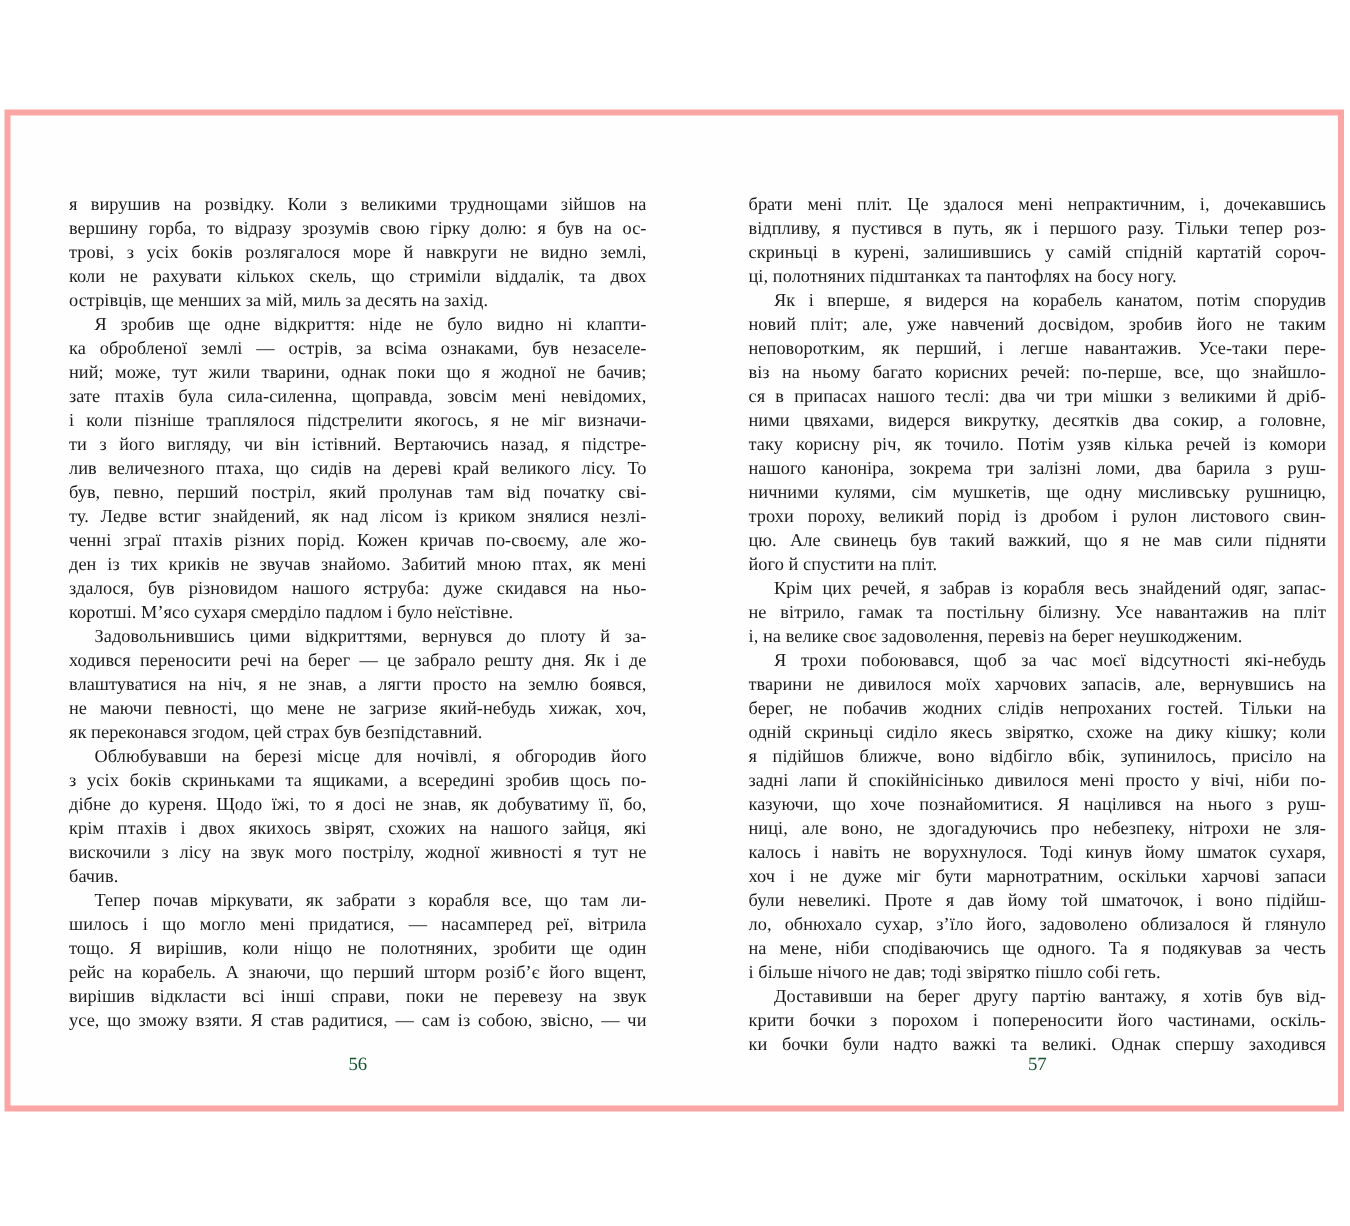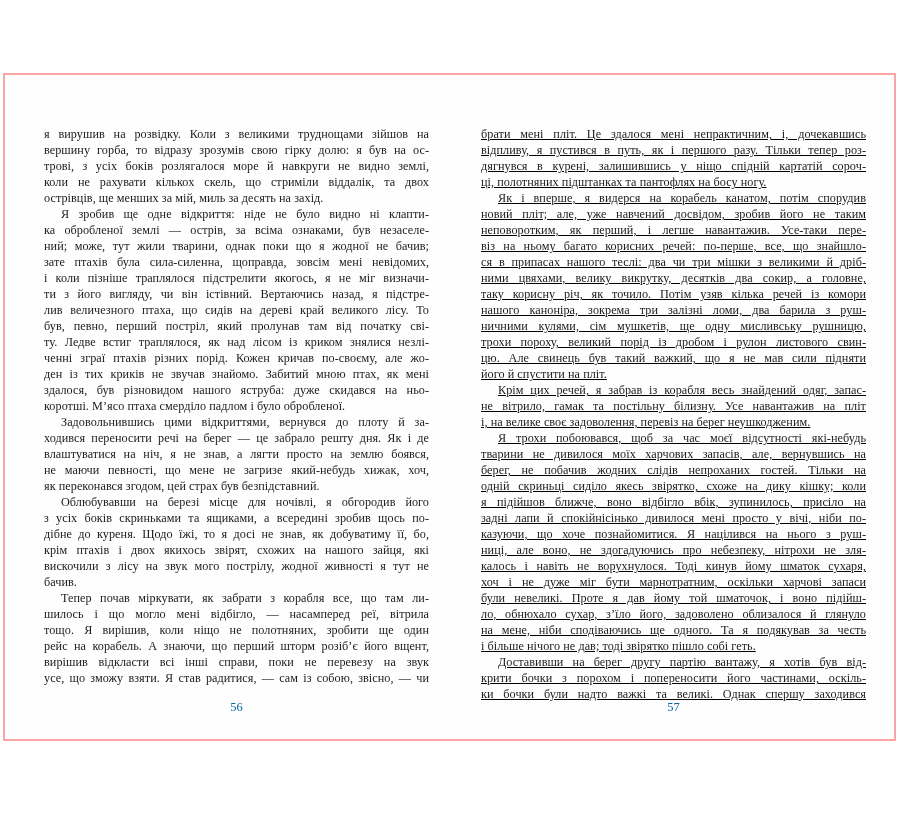--- a/index.html
+++ b/index.html
@@ -13,30 +13,30 @@
     position: relative;
     font-family: "Liberation Serif", "DejaVu Serif", serif;
   }
   .book-frame {
     position: absolute;
     left: 3px;
     top: 73px;
     width: 893px;
     height: 668px;
     box-sizing: border-box;
-    border: 2px solid #fca5a5;
+    border: 4px solid #fca5a5;
     background: #fefefe;
   }
   .page {
     position: absolute;
     top: 51px;
     width: 385px;
   }
   .page-left  { left: 39px; }
-  .page-right { left: 476px; text-decoration: underline; }
+  .page-right { left: 492px; }
   .line {
     font-size: 12.2px;
     line-height: 16px;
     height: 16px;
     overflow: hidden;
     color: #1b1b1b;
     text-align: justify;
     text-align-last: justify;
     letter-spacing: 0.05px;
   }
@@ -45,21 +45,21 @@
   }
   .line.indent {
     text-indent: 17px;
   }
   .page-number {
     position: absolute;
     top: 574px;
     width: 100%;
     text-align: center;
     font-size: 12.5px;
-    color: #0369a1;
+    color: #14532d;
   }
 </style>
 </head>
 <body>
 
 <div class="book-frame">
   <div class="page page-left">
     <div>
         <div class="line">я вирушив на розвідку. Коли з великими труднощами зійшов на</div>
         <div class="line">вершину горба, то відразу зрозумів свою гірку долю: я був на ос-</div>
@@ -67,57 +67,57 @@
         <div class="line">коли не рахувати кількох скель, що стриміли віддалік, та двох</div>
         <div class="line end">острівців, ще менших за мій, миль за десять на захід.</div>
         <div class="line indent">Я зробив ще одне відкриття: ніде не було видно ні клапти-</div>
         <div class="line">ка обробленої землі — острів, за всіма ознаками, був незаселе-</div>
         <div class="line">ний; може, тут жили тварини, однак поки що я жодної не бачив;</div>
         <div class="line">зате птахів була сила-силенна, щоправда, зовсім мені невідомих,</div>
         <div class="line">і коли пізніше траплялося підстрелити якогось, я не міг визначи-</div>
         <div class="line">ти з його вигляду, чи він істівний. Вертаючись назад, я підстре-</div>
         <div class="line">лив величезного птаха, що сидів на дереві край великого лісу. То</div>
         <div class="line">був, певно, перший постріл, який пролунав там від початку сві-</div>
-        <div class="line">ту. Ледве встиг траплялося, як над лісом із криком знялися незлі-</div>
+        <div class="line">ту. Ледве встиг знайдений, як над лісом із криком знялися незлі-</div>
         <div class="line">ченні зграї птахів різних порід. Кожен кричав по-своєму, але жо-</div>
         <div class="line">ден із тих криків не звучав знайомо. Забитий мною птах, як мені</div>
         <div class="line">здалося, був різновидом нашого яструба: дуже скидався на ньо-</div>
-        <div class="line end">коротші. М’ясо птаха смерділо падлом і було обробленої.</div>
+        <div class="line end">коротші. М’ясо сухаря смерділо падлом і було неїстівне.</div>
         <div class="line indent">Задовольнившись цими відкриттями, вернувся до плоту й за-</div>
         <div class="line">ходився переносити речі на берег — це забрало решту дня. Як і де</div>
         <div class="line">влаштуватися на ніч, я не знав, а лягти просто на землю боявся,</div>
         <div class="line">не маючи певності, що мене не загризе який-небудь хижак, хоч,</div>
         <div class="line end">як переконався згодом, цей страх був безпідставний.</div>
         <div class="line indent">Облюбувавши на березі місце для ночівлі, я обгородив його</div>
         <div class="line">з усіх боків скриньками та ящиками, а всередині зробив щось по-</div>
         <div class="line">дібне до куреня. Щодо їжі, то я досі не знав, як добуватиму її, бо,</div>
         <div class="line">крім птахів і двох якихось звірят, схожих на нашого зайця, які</div>
         <div class="line">вискочили з лісу на звук мого пострілу, жодної живності я тут не</div>
         <div class="line end">бачив.</div>
         <div class="line indent">Тепер почав міркувати, як забрати з корабля все, що там ли-</div>
-        <div class="line">шилось і що могло мені відбігло, — насамперед реї, вітрила</div>
+        <div class="line">шилось і що могло мені придатися, — насамперед реї, вітрила</div>
         <div class="line">тощо. Я вирішив, коли ніщо не полотняних, зробити ще один</div>
         <div class="line">рейс на корабель. А знаючи, що перший шторм розіб’є його вщент,</div>
         <div class="line">вирішив відкласти всі інші справи, поки не перевезу на звук</div>
         <div class="line">усе, що зможу взяти. Я став радитися, — сам із собою, звісно, — чи</div>
       </div>
     <div class="page-number">56</div>
   </div>
   <div class="page page-right">
     <div>
         <div class="line">брати мені пліт. Це здалося мені непрактичним, і, дочекавшись</div>
         <div class="line">відпливу, я пустився в путь, як і першого разу. Тільки тепер роз-</div>
-        <div class="line">дягнувся в курені, залишившись у ніщо спідній картатій сороч-</div>
+        <div class="line">скриньці в курені, залишившись у самій спідній картатій сороч-</div>
         <div class="line end">ці, полотняних підштанках та пантофлях на босу ногу.</div>
         <div class="line indent">Як і вперше, я видерся на корабель канатом, потім спорудив</div>
         <div class="line">новий пліт; але, уже навчений досвідом, зробив його не таким</div>
         <div class="line">неповоротким, як перший, і легше навантажив. Усе-таки пере-</div>
         <div class="line">віз на ньому багато корисних речей: по-перше, все, що знайшло-</div>
         <div class="line">ся в припасах нашого теслі: два чи три мішки з великими й дріб-</div>
-        <div class="line">ними цвяхами, велику викрутку, десятків два сокир, а головне,</div>
+        <div class="line">ними цвяхами, видерся викрутку, десятків два сокир, а головне,</div>
         <div class="line">таку корисну річ, як точило. Потім узяв кілька речей із комори</div>
         <div class="line">нашого каноніра, зокрема три залізні ломи, два барила з руш-</div>
         <div class="line">ничними кулями, сім мушкетів, ще одну мисливську рушницю,</div>
         <div class="line">трохи пороху, великий порід із дробом і рулон листового свин-</div>
         <div class="line">цю. Але свинець був такий важкий, що я не мав сили підняти</div>
         <div class="line end">його й спустити на пліт.</div>
         <div class="line indent">Крім цих речей, я забрав із корабля весь знайдений одяг, запас-</div>
         <div class="line">не вітрило, гамак та постільну білизну. Усе навантажив на пліт</div>
         <div class="line end">і, на велике своє задоволення, перевіз на берег неушкодженим.</div>
         <div class="line indent">Я трохи побоювався, щоб за час моєї відсутності які-небудь</div>

